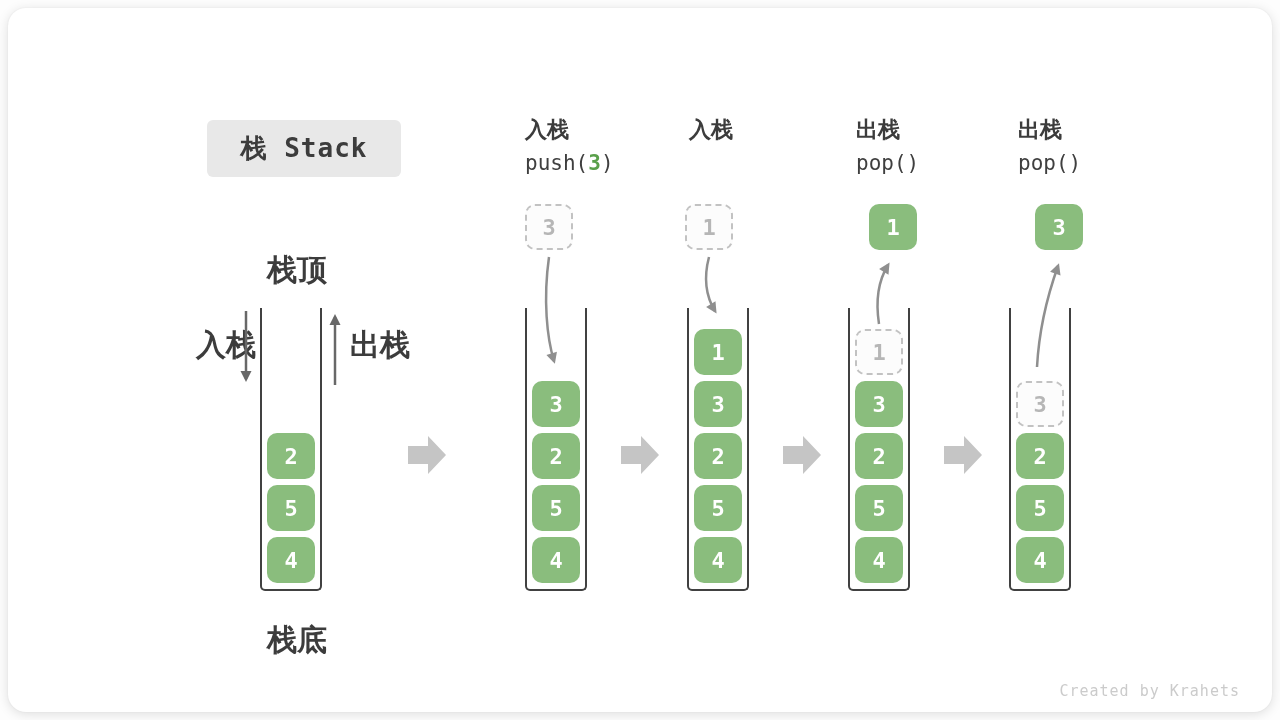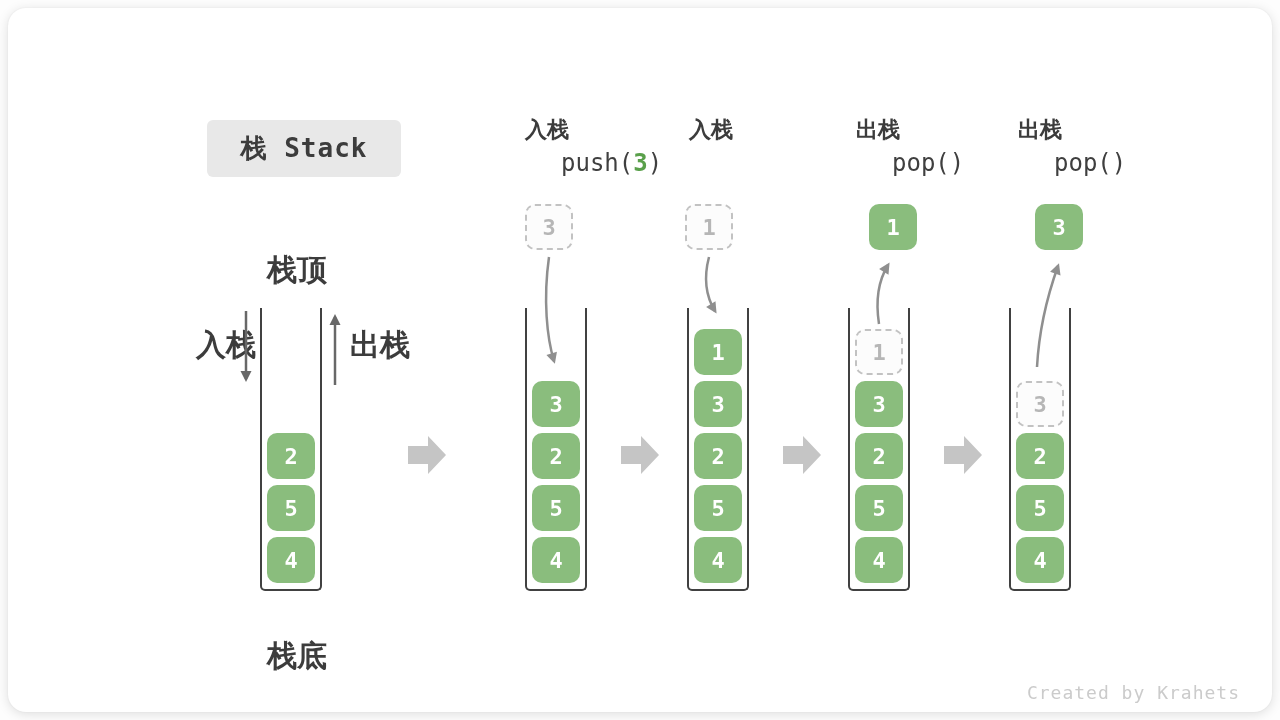--- a/index.html
+++ b/index.html
@@ -25,21 +25,21 @@
   }
   .title-box{
     position:absolute;left:199px;top:112px;width:194px;height:57px;
     background:var(--title_bg);border-radius:6px;
     display:flex;align-items:center;justify-content:center;
     font-family:"DejaVu Sans Mono","DejaVu Sans",monospace;
     font-size:26px;font-weight:bold;color:var(--text_dark);letter-spacing:1px;
   }
   .op{position:absolute;top:106px;width:150px;color:var(--text_dark);}
   .op-action{font-size:22px;font-weight:bold;line-height:32px;}
-  .op-code{font-family:"DejaVu Sans Mono",monospace;font-size:24px;line-height:34px;color:#3F3F3F;margin-left:36px;}
+  .op-code{font-family:"DejaVu Sans Mono",monospace;font-size:21px;line-height:34px;color:#3F3F3F;}
   .op-code .arg{color:var(--arg_green);font-weight:bold;}
   .side-lbl{position:absolute;font-size:30px;font-weight:bold;color:var(--text_dark);}
   .container{
     position:absolute;top:300px;width:62px;height:283px;box-sizing:border-box;
     border-left:2px solid var(--wall);
     border-right:2px solid var(--wall);
     border-bottom:2px solid var(--wall);
     border-radius:0 0 5px 5px;background:transparent;
   }
   .cell{
@@ -53,21 +53,21 @@
     color:var(--ghost_text);
   }
   .overlay{position:absolute;left:0;top:0;width:1280px;height:720px;pointer-events:none;}
   .curved{fill:none;stroke:var(--arrow_gray);stroke-width:2.5;}
   .sidearrow{fill:none;stroke:var(--side_arrow);stroke-width:2.5;}
   .mfill1{fill:var(--arrow_gray);}
   .mfill2{fill:var(--side_arrow);}
   .blockarrow{fill:var(--block_arrow);}
   .footer{
     position:absolute;right:32px;top:674px;
-    font-family:"DejaVu Sans Mono",monospace;font-size:18px;letter-spacing:1px;
+    font-family:"DejaVu Sans Mono",monospace;font-size:15px;letter-spacing:1px;
     color:var(--footer_gray);
   }
 </style>
 </head>
 <body>
 
 <div class="stage">
   <div class="card">
 
     <div class="title-box">
@@ -84,21 +84,21 @@
     <div class="op" style="left:848px">
       <div class="op-action">出栈</div>
       <div class="op-code"><span>pop(</span><span class="arg"></span><span>)</span></div>
     </div>
     <div class="op" style="left:1010px">
       <div class="op-action">出栈</div>
       <div class="op-code"><span>pop(</span><span class="arg"></span><span>)</span></div>
     </div>
 
     <div class="side-lbl" style="left:259px;top:242px">栈顶</div>
-    <div class="side-lbl" style="left:259px;top:628px">栈底</div>
+    <div class="side-lbl" style="left:259px;top:612px">栈底</div>
     <div class="side-lbl" style="left:188px;top:317px">入栈</div>
     <div class="side-lbl" style="left:342px;top:317px">出栈</div>
 
     <div class="container" style="left:252px"></div>
     <div class="container" style="left:517px"></div>
     <div class="container" style="left:679px"></div>
     <div class="container" style="left:840px"></div>
     <div class="container" style="left:1001px"></div>
 
     <div class="cell" style="left:259px;top:425px">2</div>

